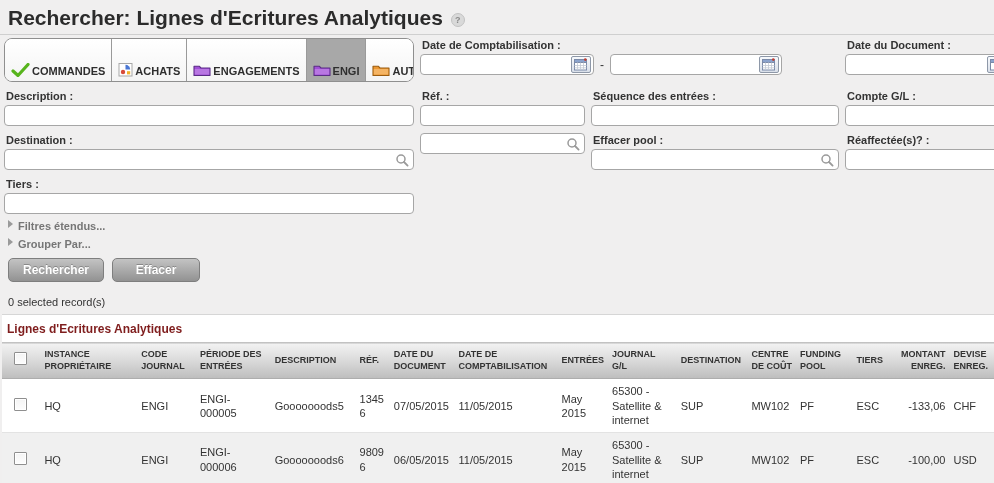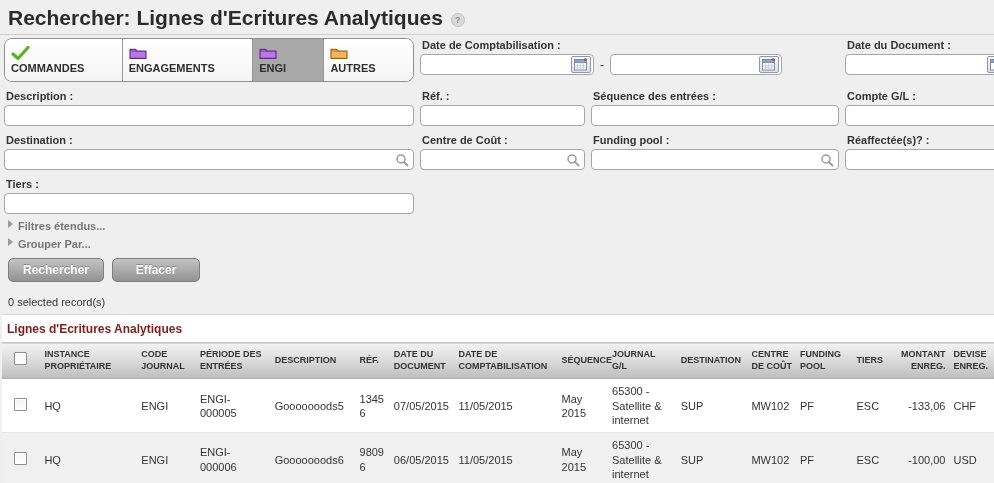--- a/index.html
+++ b/index.html
@@ -16,21 +16,21 @@
   
   .filter-grid { display:grid; grid-template-columns:410px 165px 248px 215px; column-gap:6px; row-gap:7px; padding:3px 0 0 4px; }
   .field label { display:block; font-size:11px; font-weight:bold; color:#333; margin:1px 0 3px 2px; }
   .ti { height:21px; width:100%; border:1px solid #a6a6a6; border-radius:4px; background:#fff; font-size:12px; padding:0 6px; color:#222; outline:none; }
   .search-wrap { position:relative; }
   .search-wrap .ti { padding-right:24px; }
   .mag { position:absolute; right:5px; top:4px; width:14px; height:14px; cursor:pointer; }
 
   
   .tabbar { display:flex; width:410px; border:1px solid #8f8f8f; border-radius:8px; background:#fff; overflow:hidden; height:44px; }
-  .tab { flex:1 1 auto; display:flex; flex-direction:column; align-items:flex-start; justify-content:center; gap:2px;
+  .tab { flex:1 1 auto; display:flex; align-items:flex-end; justify-content:center; gap:2px;
     border-left:1px solid #9a9a9a; background:linear-gradient(#ffffff,#f4f4f4); cursor:pointer; padding:3px 6px 4px; }
   .tab:first-child { border-left:none; }
   .tab .tab-label { font-size:11px; font-weight:bold; color:#2e2e2e; white-space:nowrap; }
   .tab.selected { background:#a8a8a8; }
   .tab-icon { height:15px; display:flex; align-items:center; }
 
   
   .dates-row { display:flex; align-items:center; gap:6px; }
   .date-wrap { position:relative; }
   .date-wrap .ti { padding-right:26px; }
@@ -83,20 +83,31 @@
       <div class="tab">
         <span class="tab-icon">
           <svg width="19" height="14" viewBox="0 0 19 14">
               <path d="M2 8 L7 12.5 L17 1.5" fill="none" stroke="#57b41d" stroke-width="3.2" stroke-linecap="round" stroke-linejoin="round"></path>
             </svg>
         </span>
         <span class="tab-label">COMMANDES</span>
       </div>
       <div class="tab">
         <span class="tab-icon">
+          <svg width="15" height="14" viewBox="0 0 15 14">
+              <rect x="1" y="0.5" width="13" height="12.5" fill="#fff" stroke="#a7a7a7"></rect>
+              <path d="M7.5 6.5 L7.5 1.8 A4.7 4.7 0 0 1 12.2 6.5 Z" fill="#4a77d4"></path>
+              <circle cx="5" cy="9" r="2.2" fill="#d84a3a"></circle>
+              <rect x="9" y="8.2" width="3.2" height="3.2" fill="#f2b32a"></rect>
+            </svg>
+        </span>
+        <span class="tab-label">ACHATS</span>
+      </div>
+      <div class="tab">
+        <span class="tab-icon">
           <svg width="18" height="14" viewBox="0 0 18 14">
               <path d="M1 3.2 h5.2 l1.8 1.8 h9 v7.5 h-16 z" fill="#a14fd6" stroke="#5a2d85" stroke-width="1.1" stroke-linejoin="round"></path>
               <path d="M1.8 6 h14.4 v5.6 h-14.4 z" fill="#b877e2"></path>
             </svg>
         </span>
         <span class="tab-label">ENGAGEMENTS</span>
       </div>
       <div class="tab selected">
         <span class="tab-icon">
           <svg width="18" height="14" viewBox="0 0 18 14">
@@ -183,33 +194,32 @@
         <input class="ti" type="text" value="" style="">
         <span class="mag">
           <svg width="14" height="14" viewBox="0 0 14 14">
               <circle cx="6" cy="6" r="4" fill="none" stroke="#9a9a9a" stroke-width="1.5"></circle>
               <line x1="9" y1="9" x2="12.6" y2="12.6" stroke="#9a9a9a" stroke-width="1.8" stroke-linecap="round"></line>
             </svg>
         </span>
       </span>
     </div>
     <div class="field">
-      <label>Centre de Coût :</label>
       <span class="search-wrap" style="display:block;">
         <input class="ti" type="text" value="" style="">
         <span class="mag">
           <svg width="14" height="14" viewBox="0 0 14 14">
               <circle cx="6" cy="6" r="4" fill="none" stroke="#9a9a9a" stroke-width="1.5"></circle>
               <line x1="9" y1="9" x2="12.6" y2="12.6" stroke="#9a9a9a" stroke-width="1.8" stroke-linecap="round"></line>
             </svg>
         </span>
       </span>
     </div>
     <div class="field">
-      <label>Funding pool :</label>
+      <label>Effacer pool :</label>
       <span class="search-wrap" style="display:block;">
         <input class="ti" type="text" value="" style="">
         <span class="mag">
           <svg width="14" height="14" viewBox="0 0 14 14">
               <circle cx="6" cy="6" r="4" fill="none" stroke="#9a9a9a" stroke-width="1.5"></circle>
               <line x1="9" y1="9" x2="12.6" y2="12.6" stroke="#9a9a9a" stroke-width="1.8" stroke-linecap="round"></line>
             </svg>
         </span>
       </span>
     </div>
@@ -264,21 +274,21 @@
       <thead>
         <tr>
           <th><span class="cb"></span></th>
           <th>INSTANCE PROPRIÉTAIRE</th>
           <th>CODE JOURNAL</th>
           <th>PÉRIODE DES ENTRÉES</th>
           <th>DESCRIPTION</th>
           <th>RÉF.</th>
           <th>DATE DU DOCUMENT</th>
           <th>DATE DE COMPTABILISATION</th>
-          <th>SÉQUENCE</th>
+          <th>ENTRÉES</th>
           <th>JOURNAL G/L</th>
           <th>DESTINATION</th>
           <th>CENTRE DE COÛT</th>
           <th>FUNDING POOL</th>
           <th>TIERS</th>
           <th class="num">MONTANT ENREG.</th>
           <th>DEVISE ENREG.</th>
         </tr>
       </thead>
       <tbody>

